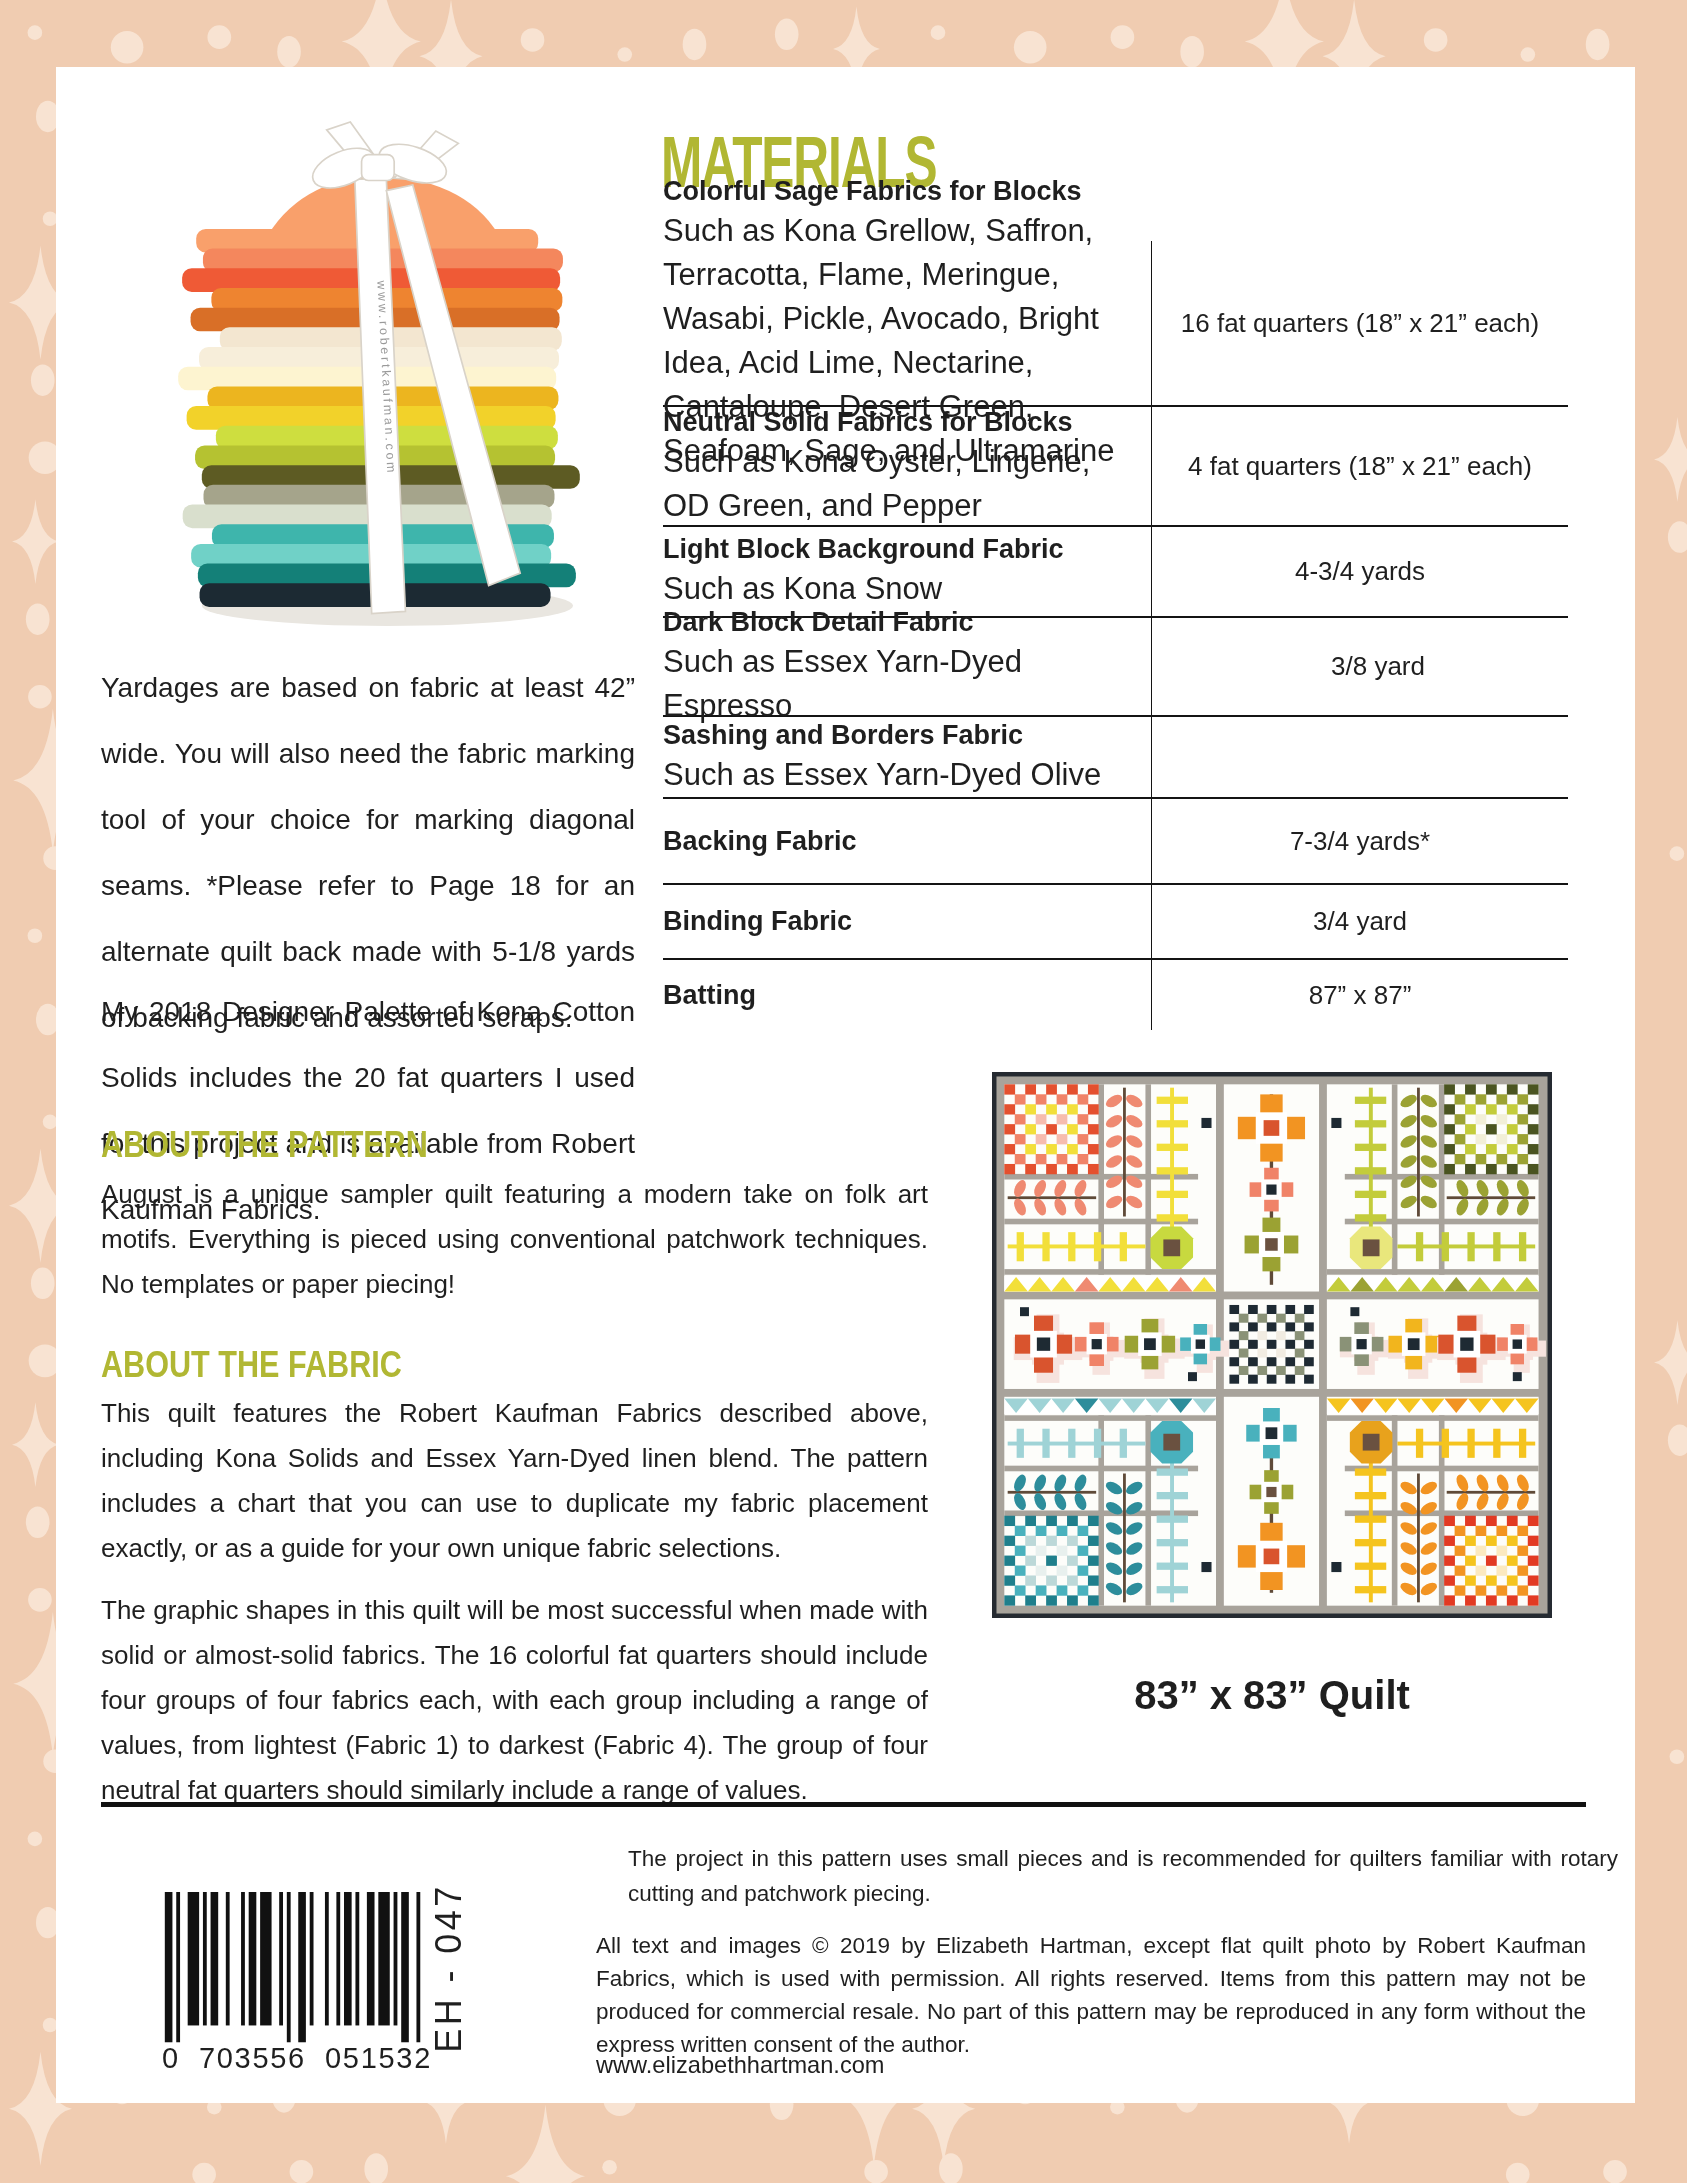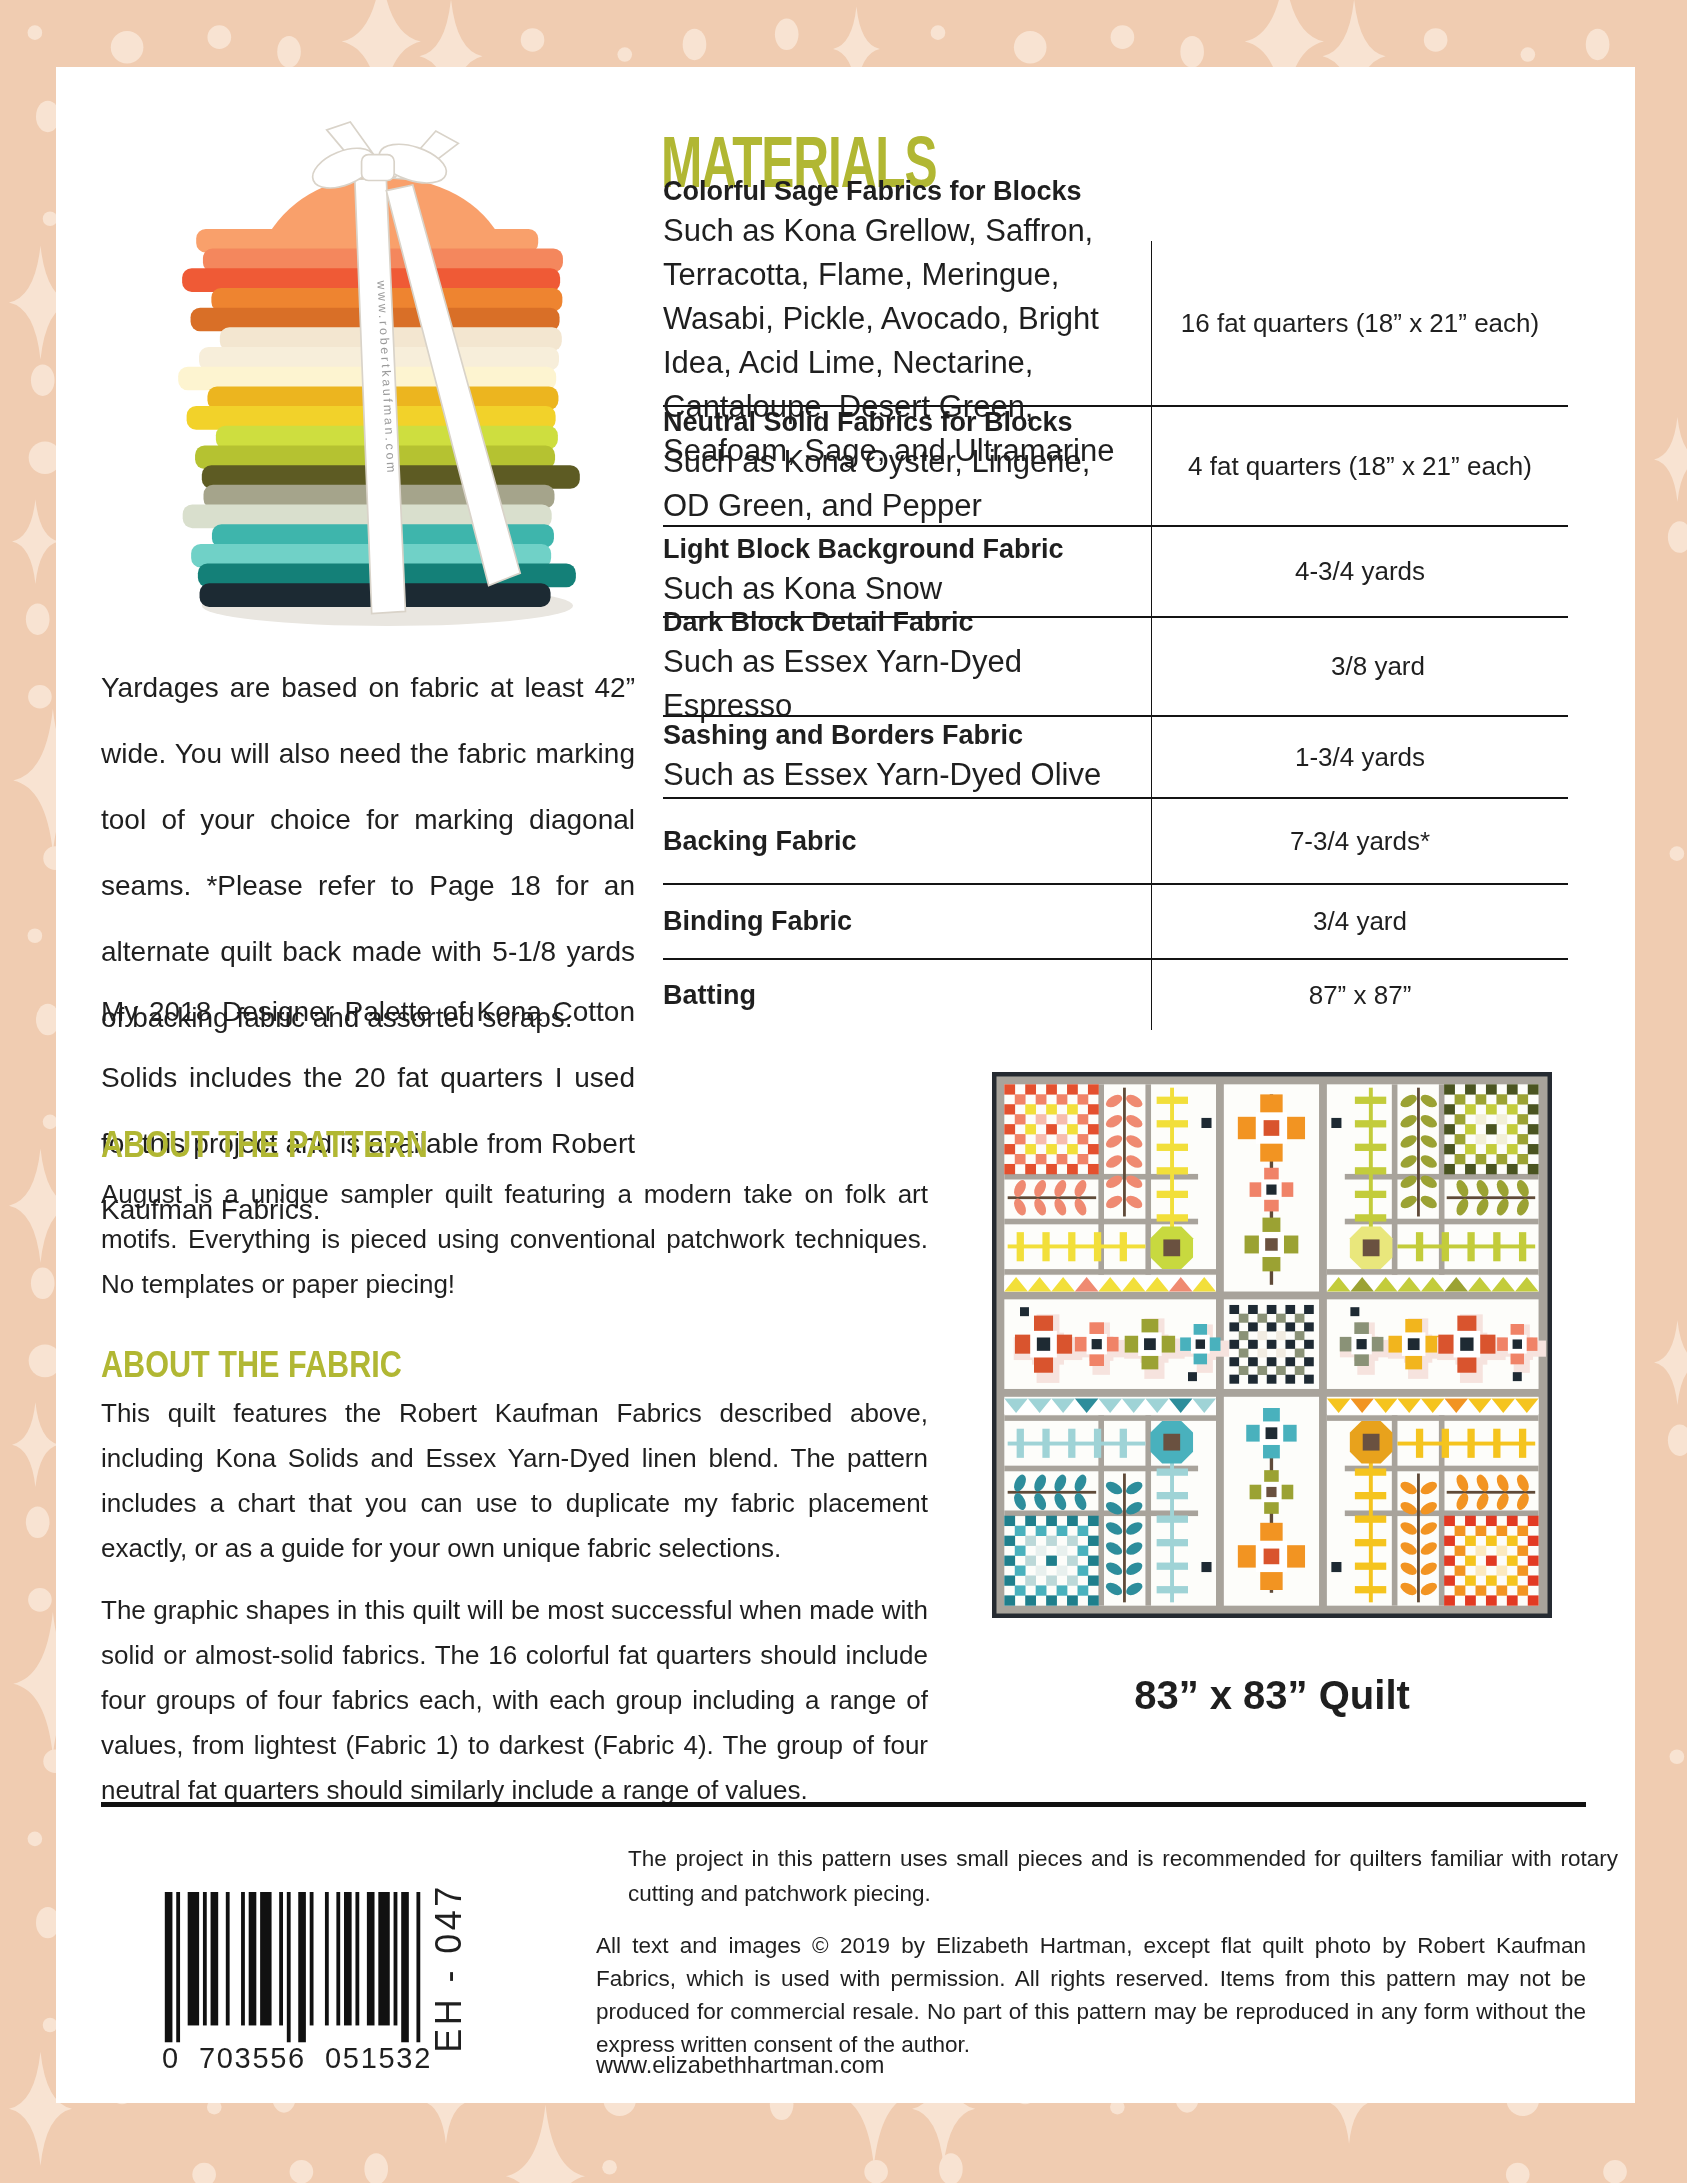--- a/index.html
+++ b/index.html
@@ -171,21 +171,20 @@
             <div class="mat-name">Dark Block Detail Fabric</div>
           <div class="mat-desc">Such as Essex Yarn-Dyed Espresso</div>
           </div>
         <div class="mat-right">3/8 yard</div>
       </div>
       <div class="mat-row" style="height:80px;">
         <div class="mat-left">
             <div class="mat-name">Sashing and Borders Fabric</div>
           <div class="mat-desc">Such as Essex Yarn-Dyed Olive</div>
           </div>
-        <div class="mat-right">1-3/4 yards</div>
       </div>
       <div class="mat-row" style="height:84px;">
         <div class="mat-left">
             <div class="mat-name">Backing Fabric</div>
           </div>
         <div class="mat-right">7-3/4 yards*</div>
       </div>
       <div class="mat-row" style="height:73px;">
         <div class="mat-left">
             <div class="mat-name">Binding Fabric</div>

